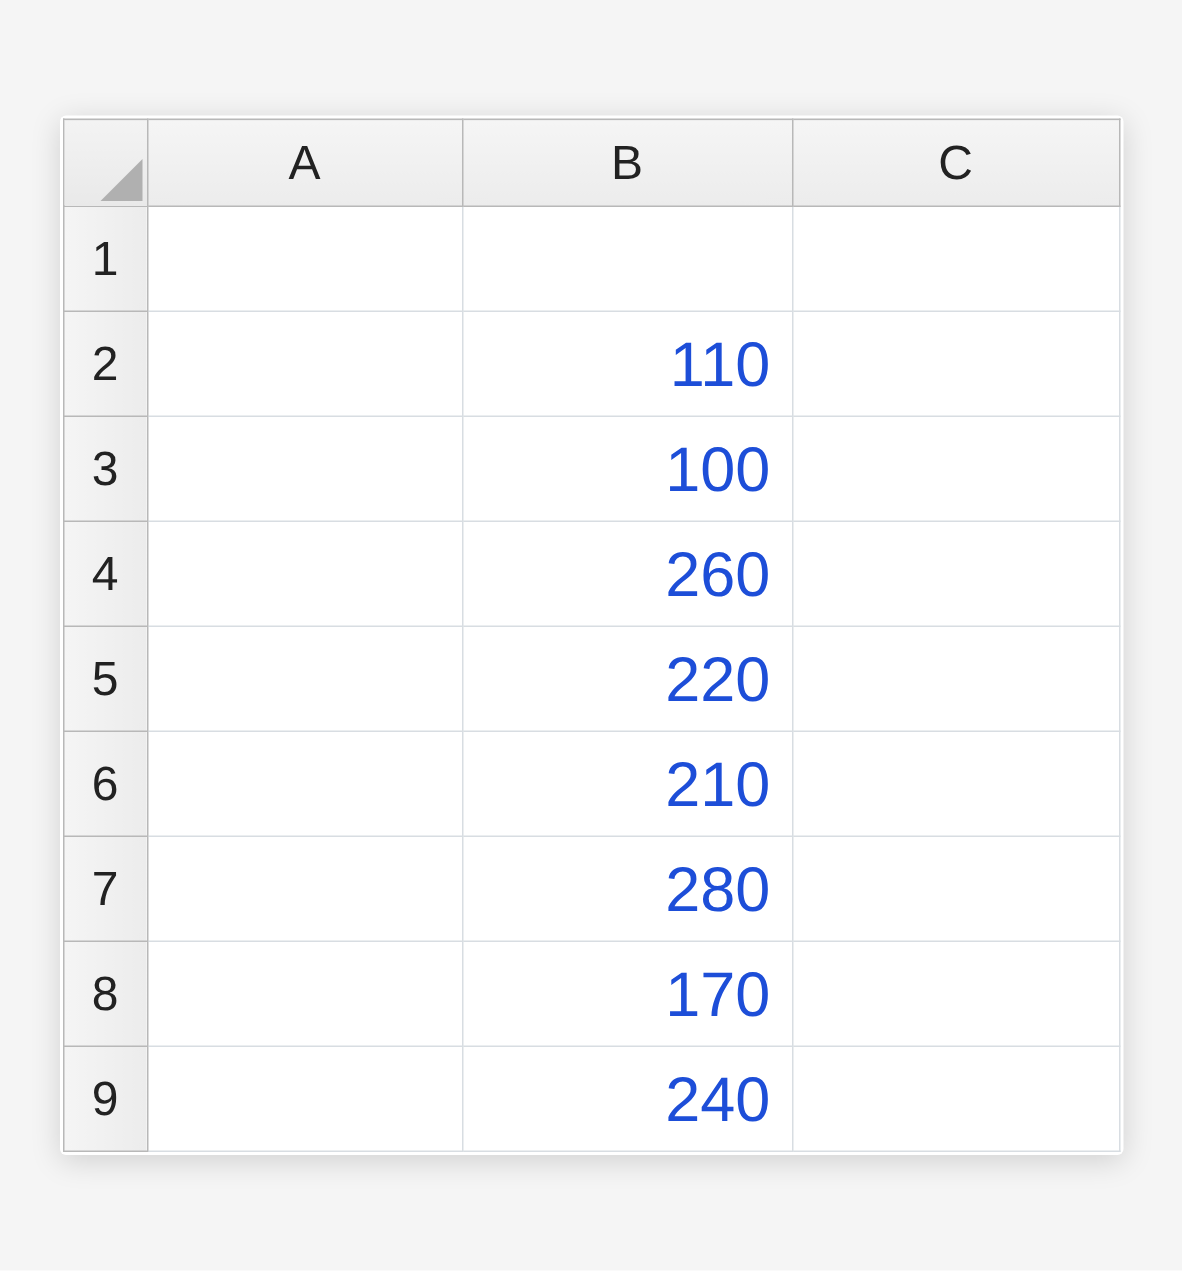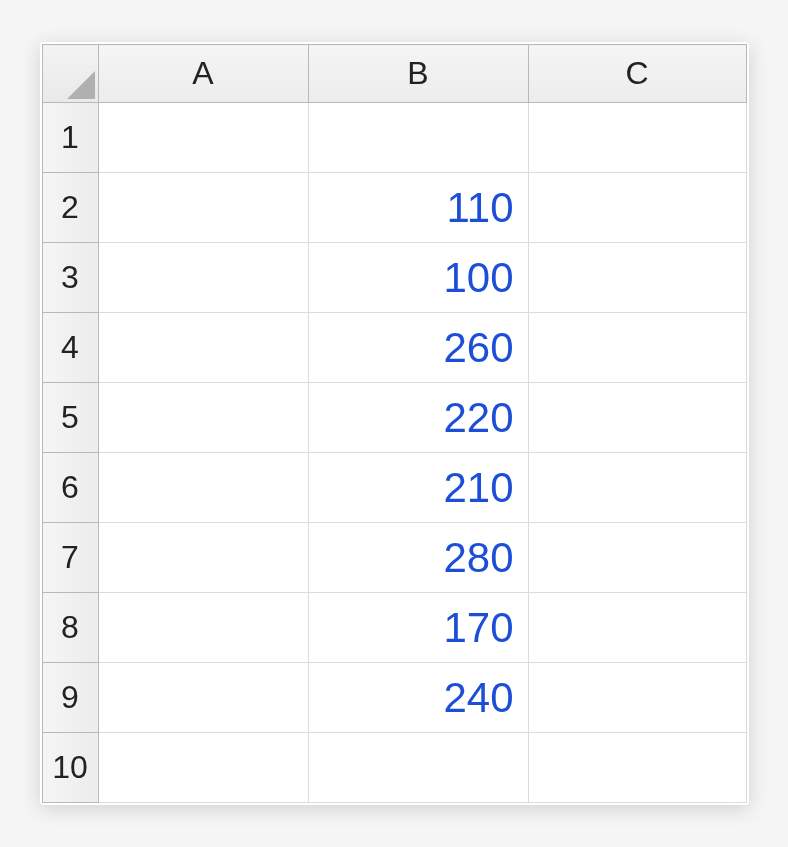--- a/index.html
+++ b/index.html
@@ -138,21 +138,15 @@
         <td class="cell"></td>
         <td class="cell">170</td>
         <td class="cell"></td>
       </tr>
       <tr>
         <th class="row-header">9</th>
         <td class="cell"></td>
         <td class="cell">240</td>
         <td class="cell"></td>
       </tr>
-      <tr>
-        <th class="row-header">10</th>
-        <td class="cell"></td>
-        <td class="cell"></td>
-        <td class="cell"></td>
-      </tr>
     </tbody>
   </table>
 </div>
 
 </body></html>

